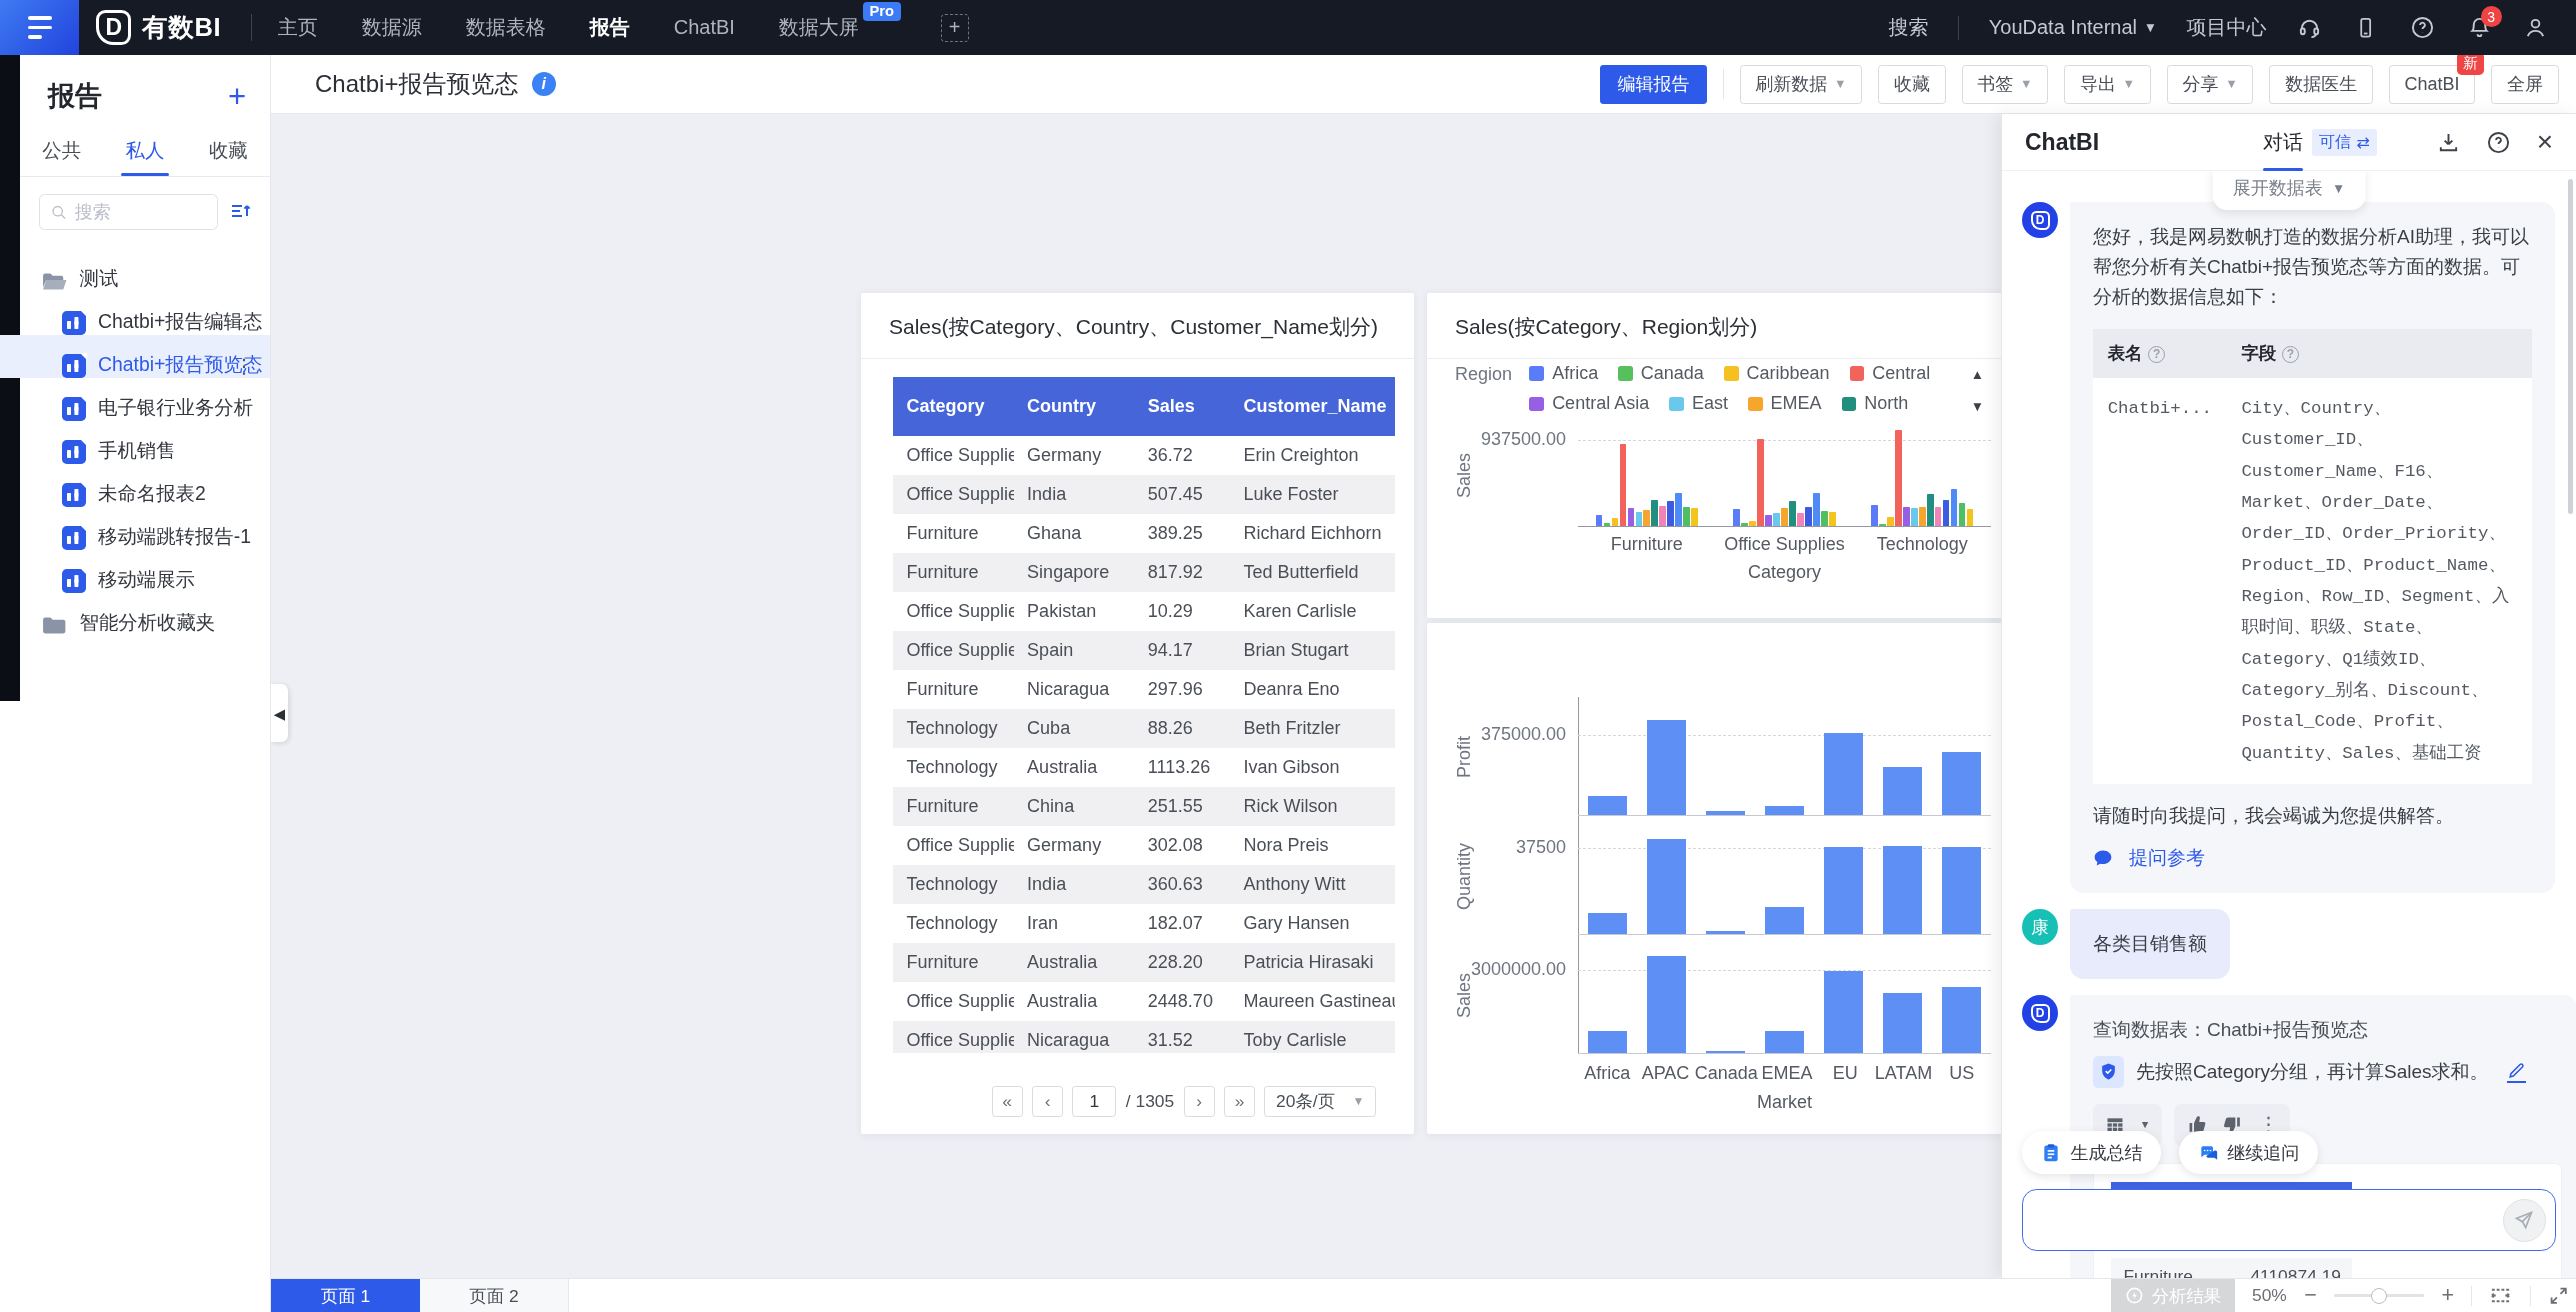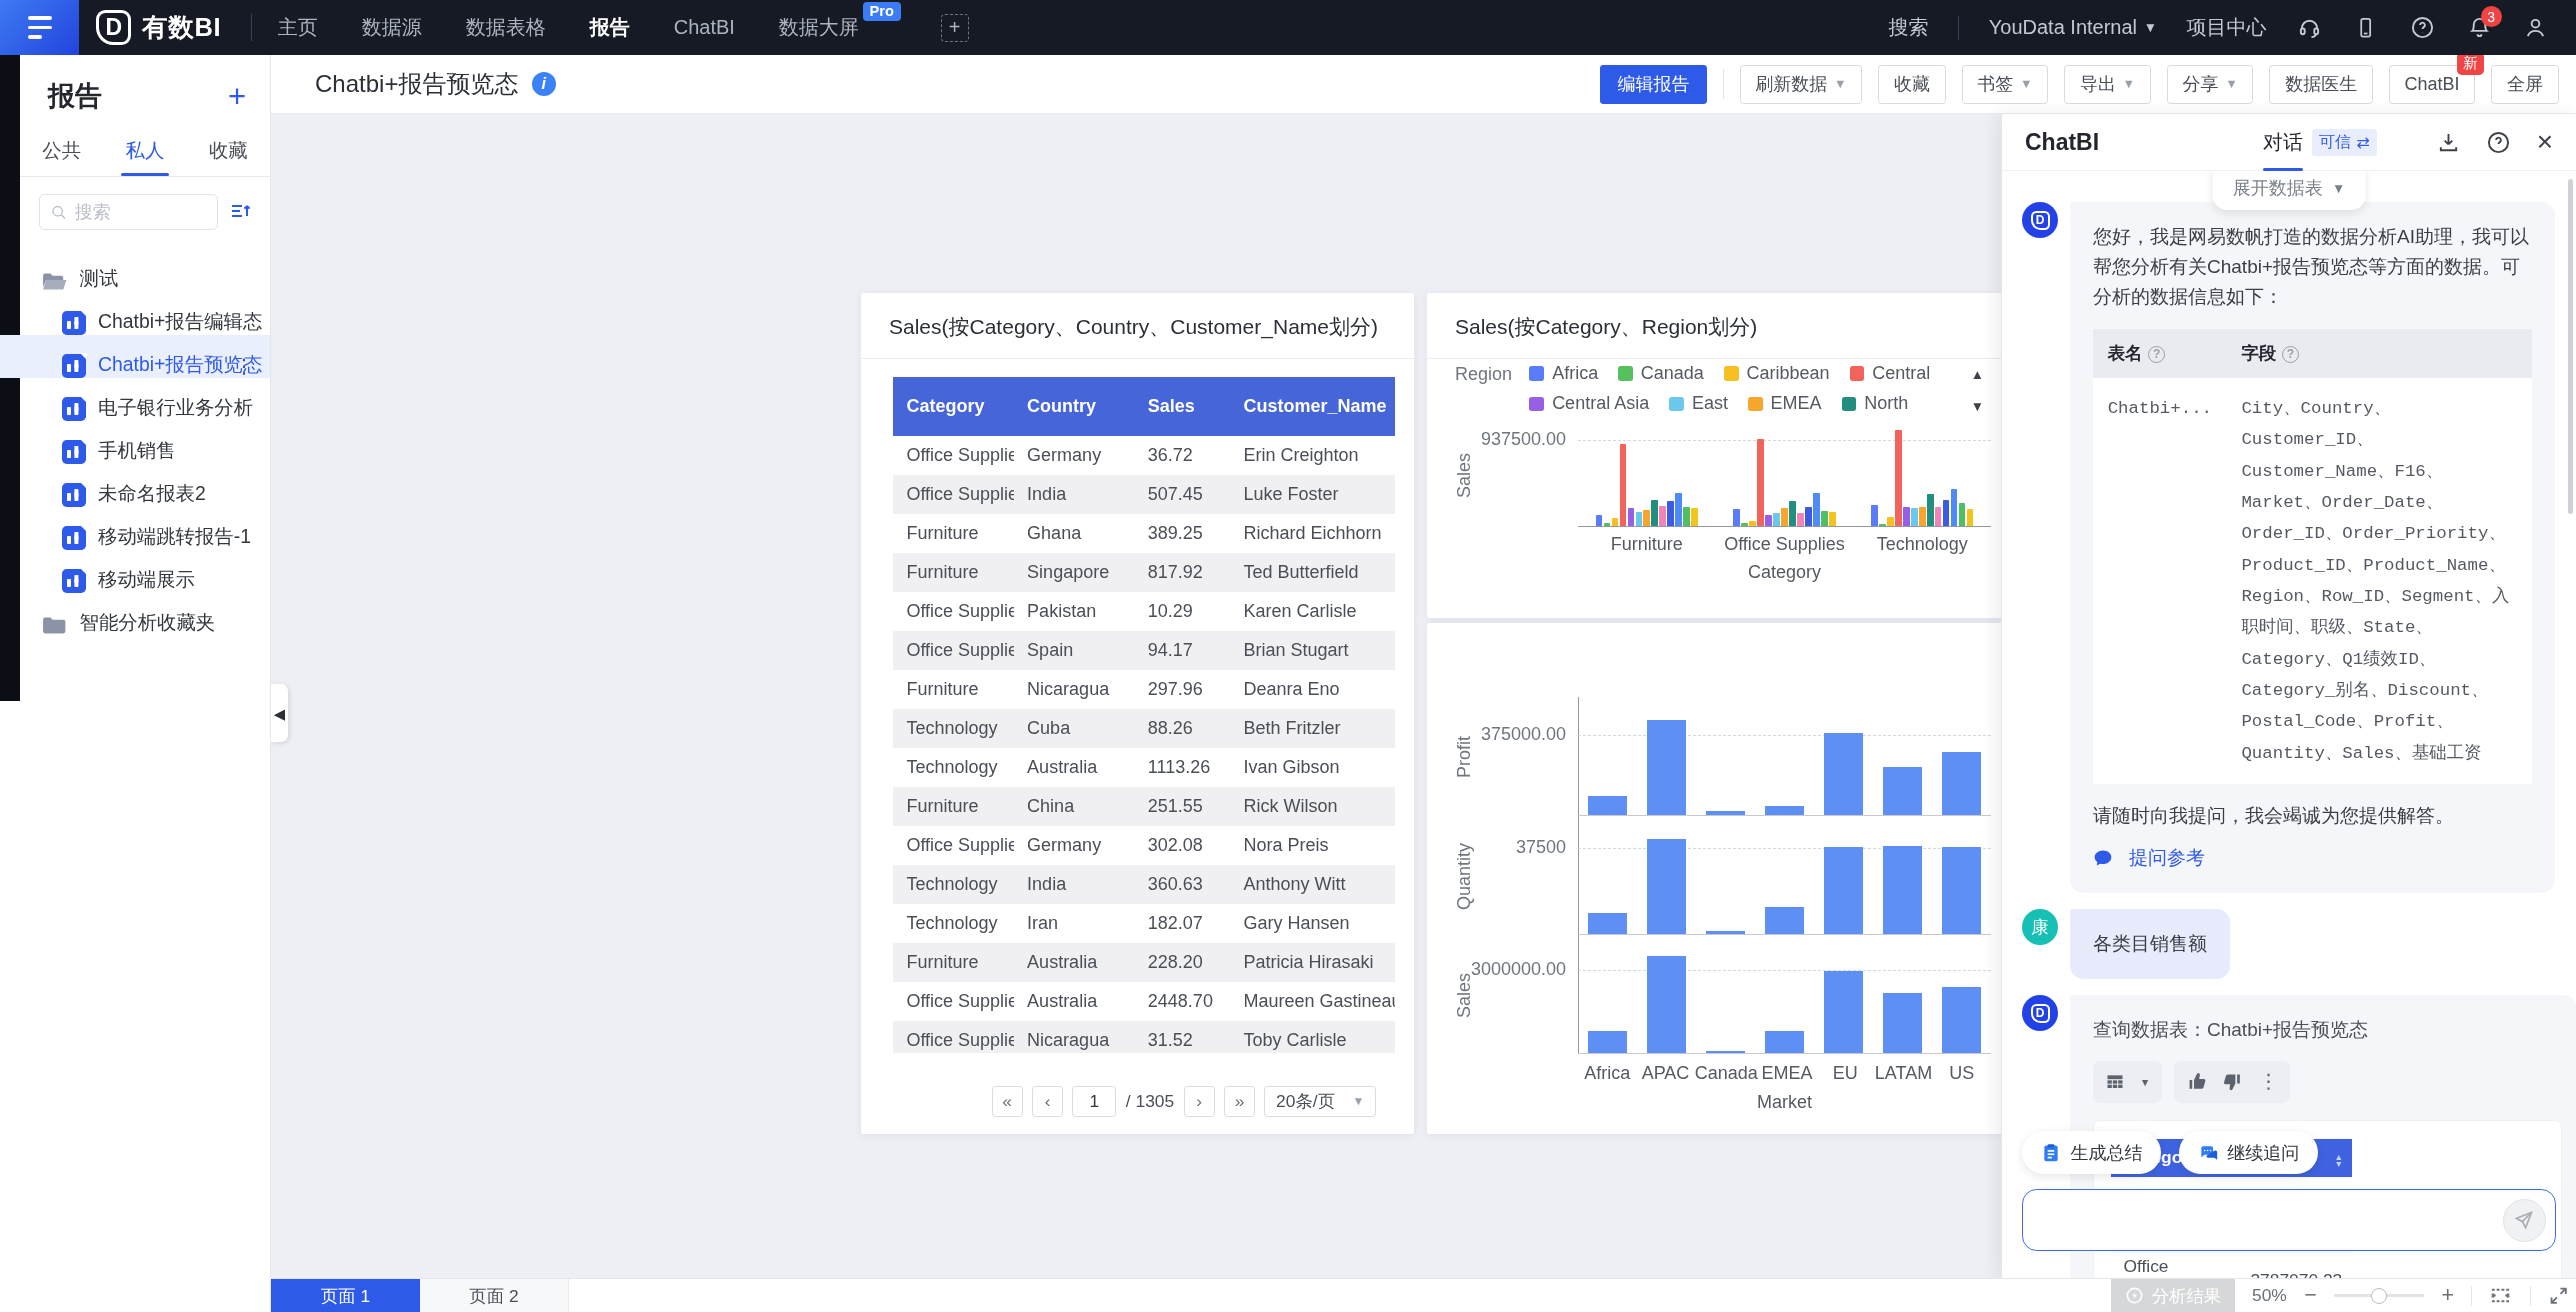--- a/index.html
+++ b/index.html
@@ -778,20 +778,34 @@
       <div class="avatar user">康</div>
       <div class="bubble user">各类目销售额</div>
     </div>
 
     <div class="msg">
       <div class="avatar bot">
           <span>D</span>
         </div>
       <div class="bubble" style="max-width:507px; width:507px;">
         <div class="query-line">查询数据表：Chatbi+报告预览态</div>
+        <div class="plan-row">
+          <span class="shield-chip">
+            <svg width="19" height="19" viewBox="0 0 24 24" fill="#2e5aea">
+                <path d="M12 2l8 3v6c0 5-3.4 9.4-8 11-4.6-1.6-8-6-8-11V5l8-3z"></path>
+                <path d="M8.5 11.5l2.5 2.5 4.5-4.5" stroke="#fff" stroke-width="2" fill="none"></path>
+              </svg>
+          </span>
+          <span>先按照Category分组，再计算Sales求和。</span>
+          <span class="pencil">
+            <svg width="19" height="19" viewBox="0 0 24 24" fill="none" stroke="#2e5aea" stroke-width="2">
+                <path d="M4 20l1-4L16.5 4.5a2.1 2.1 0 0 1 3 3L8 19l-4 1z"></path>
+              </svg>
+          </span>
+        </div>
         <div class="ans-toolbar">
           <div class="tool-group">
             <svg width="20" height="20" viewBox="0 0 24 24" fill="#5d636c">
                 <rect x="3" y="4" width="18" height="4.6"></rect>
                 <rect x="3" y="10" width="5.2" height="4"></rect>
                 <rect x="9.4" y="10" width="5.2" height="4"></rect>
                 <rect x="15.8" y="10" width="5.2" height="4"></rect>
                 <rect x="3" y="15.2" width="5.2" height="4"></rect>
                 <rect x="9.4" y="15.2" width="5.2" height="4"></rect>
                 <rect x="15.8" y="15.2" width="5.2" height="4"></rect>

